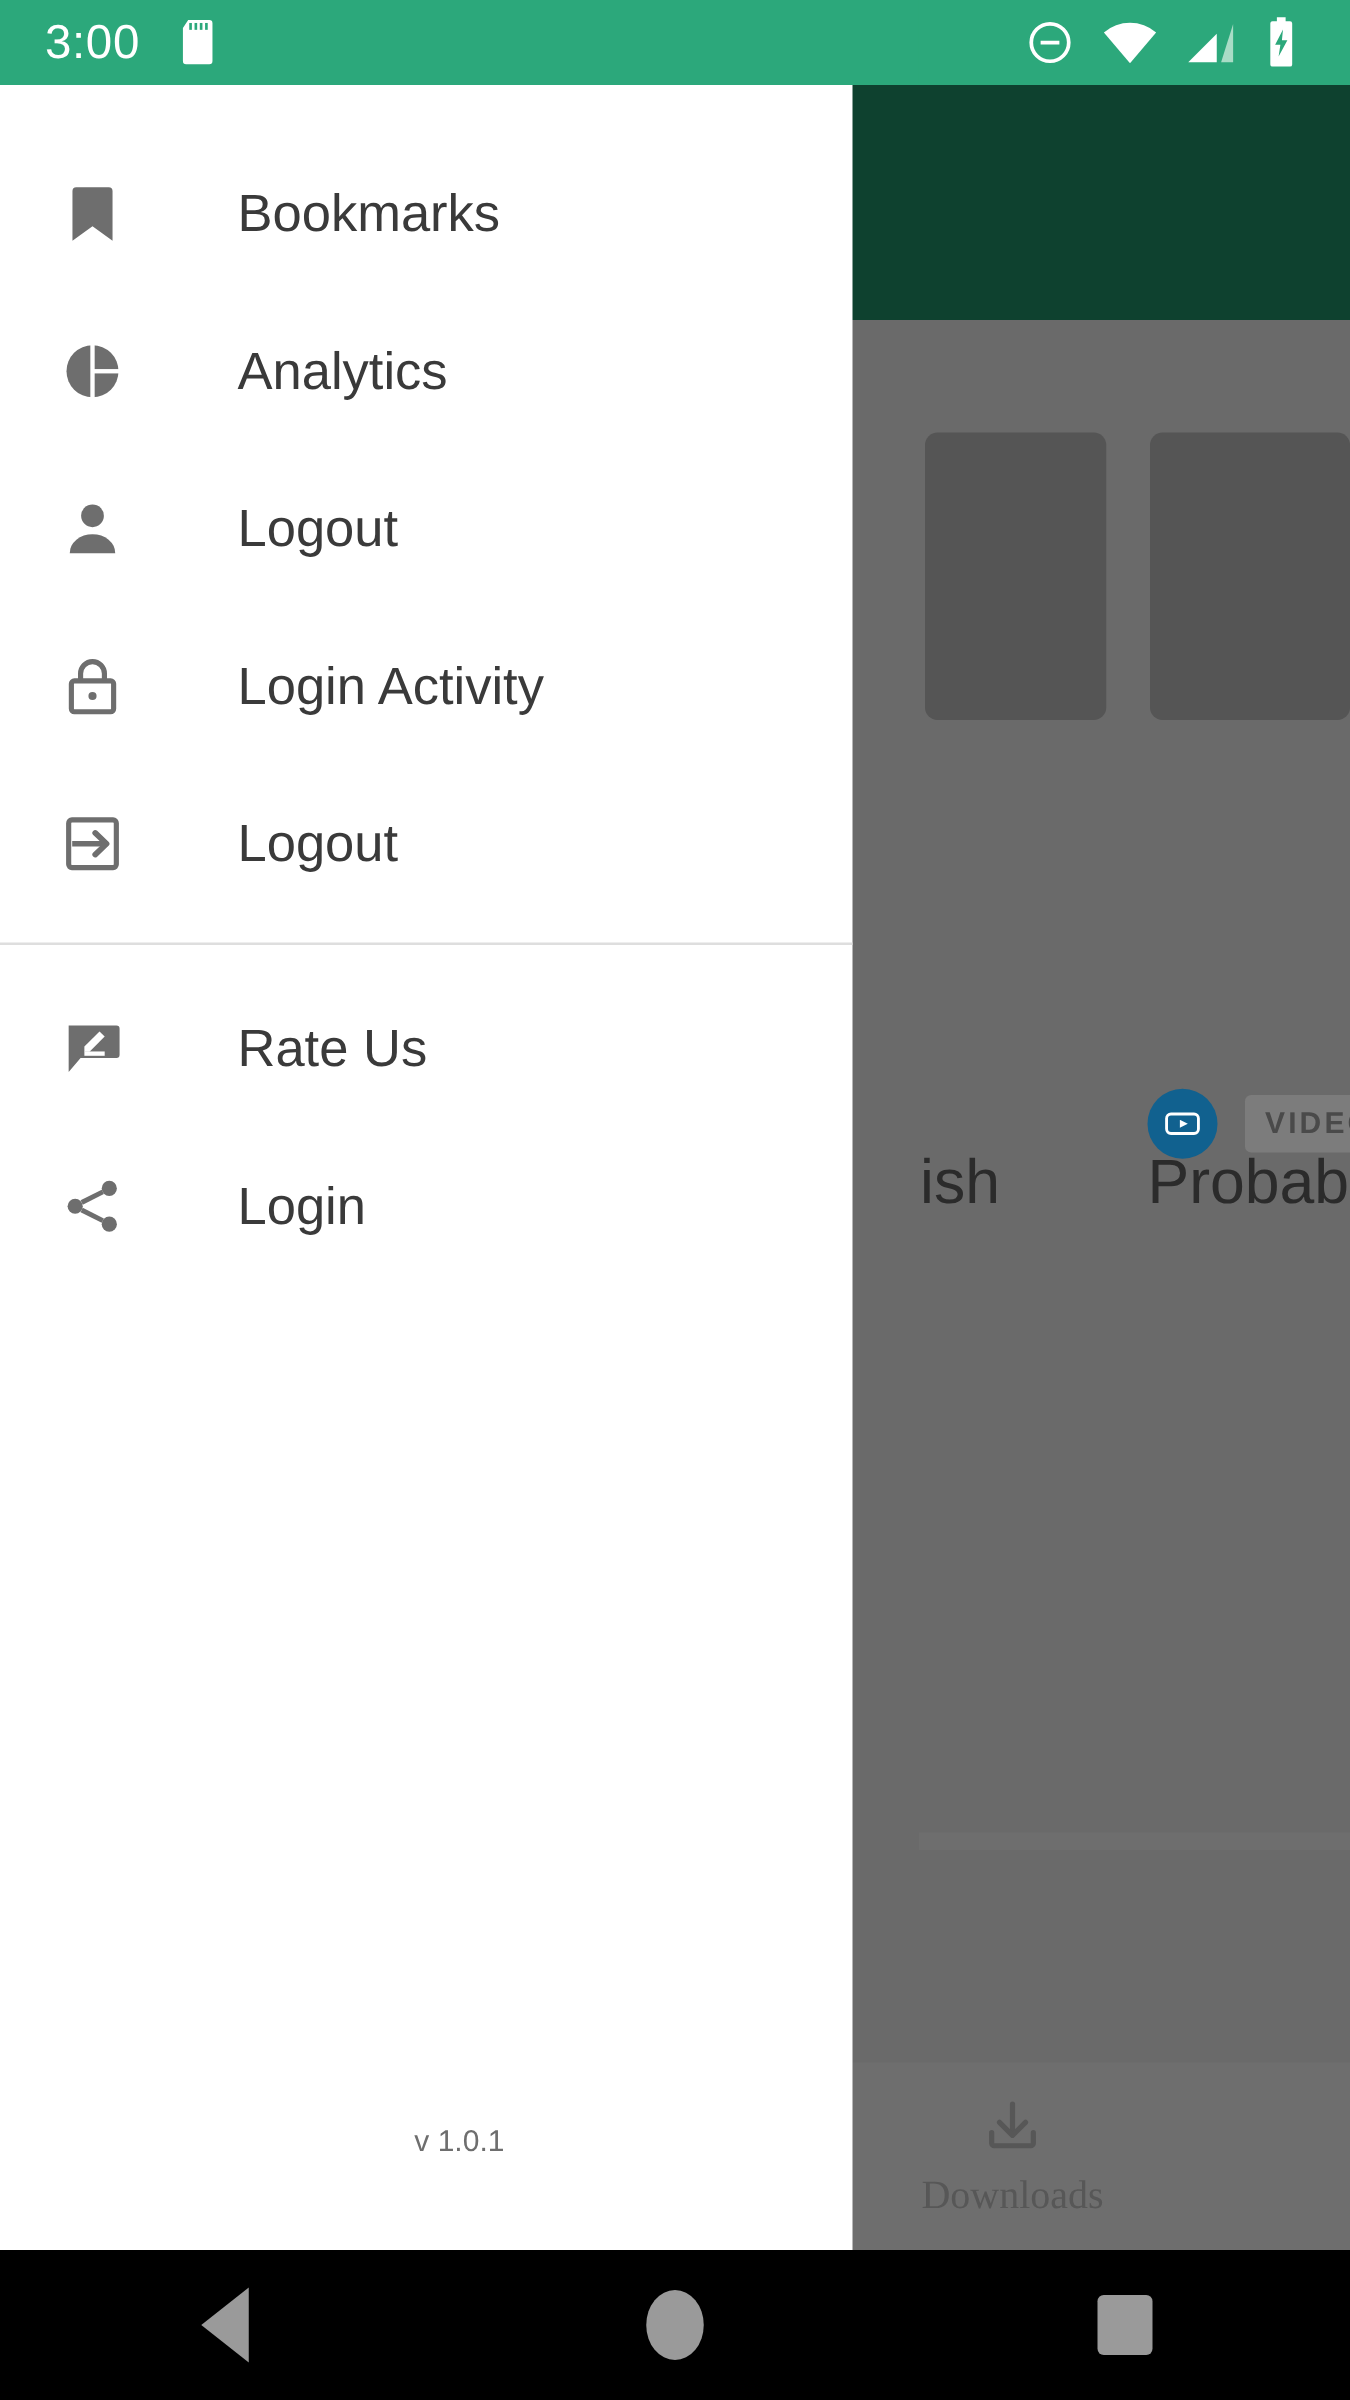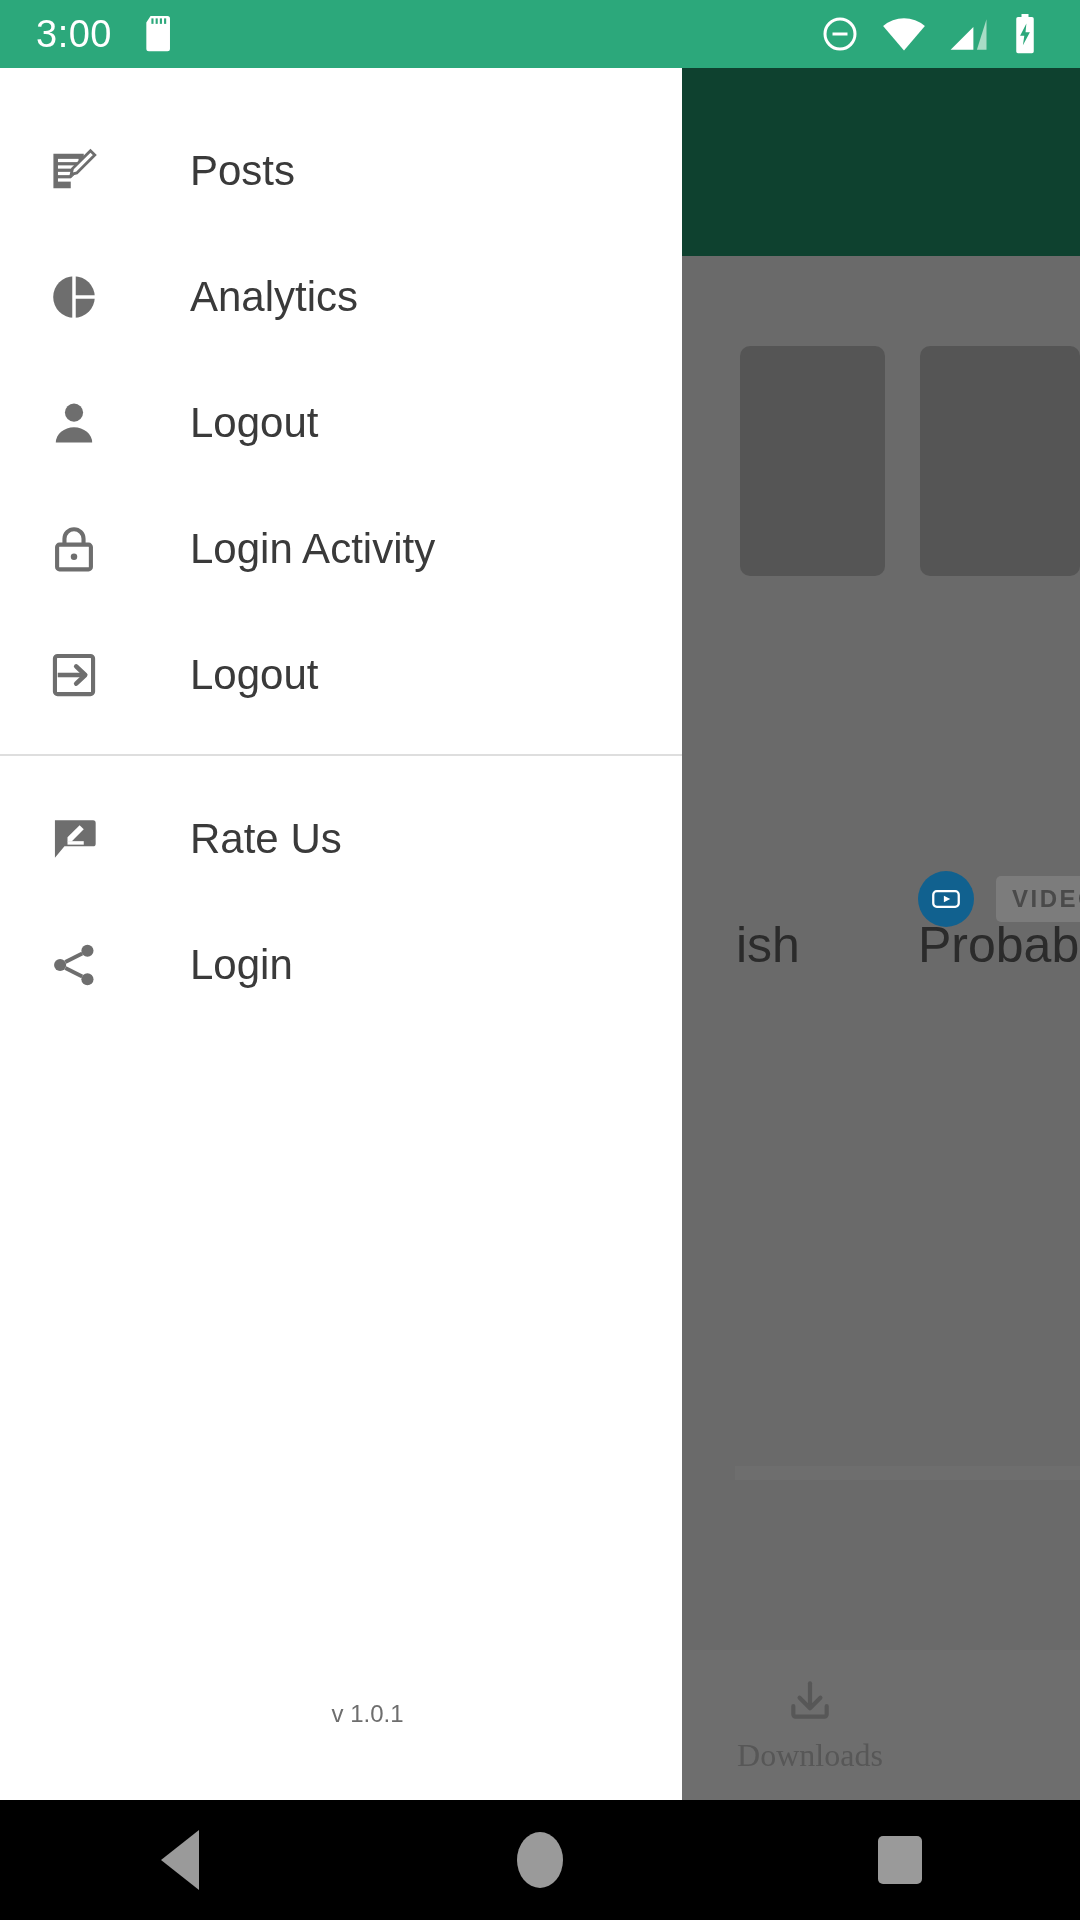--- a/index.html
+++ b/index.html
@@ -213,34 +213,29 @@
         <rect x="3.4" y="1.6" width="1" height="2.6" fill="#2CA87B"></rect>
         <rect x="5.4" y="1.6" width="1" height="2.6" fill="#2CA87B"></rect>
         <rect x="7.4" y="1.6" width="1" height="2.6" fill="#2CA87B"></rect>
         <rect x="9.4" y="1.6" width="1" height="2.6" fill="#2CA87B"></rect>
       </svg>
     </span>
   </div>
 
   <div id="drawer-list">
 
-
-    <div class="drawer-item">
-      <span class="di-icon">
-        <svg viewBox="0 0 24 24">
-          <path d="M2.5 4 h14 v5.5 l-6 6 V20 H2.5 Z" fill="#6E6E6E"></path>
-          <rect x="4.6" y="6.4" width="9.5" height="1.5" fill="#FFFFFF"></rect>
-          <rect x="4.6" y="9.4" width="9.5" height="1.5" fill="#FFFFFF"></rect>
-          <rect x="4.6" y="12.4" width="7" height="1.5" fill="#FFFFFF"></rect>
-          <rect x="4.6" y="15.4" width="7" height="1.5" fill="#FFFFFF"></rect>
-          <path d="M19.6 2.6 l2 2 -8.3 8.3 -2.6 0.6 0.6-2.6 Z" fill="#FFFFFF" stroke="#6E6E6E" stroke-width="1.3"></path>
-        </svg>
-      </span>
-      <span class="di-label">Posts</span>
-    </div>
+    <div class="drawer-item">
+      <span class="di-icon">
+        <svg viewBox="0 0 24 24" fill="#6E6E6E">
+          <path d="M6 2.2 h12 a1.4 1.4 0 0 1 1.4 1.4 V22 L12 16.6 4.6 22 V3.6 A1.4 1.4 0 0 1 6 2.2 Z"></path>
+        </svg>
+      </span>
+      <span class="di-label">Bookmarks</span>
+    </div>
+
 
     <div class="drawer-item">
       <span class="di-icon">
         <svg viewBox="0 0 24 24">
           <circle cx="12" cy="12" r="9.6" fill="#6E6E6E"></circle>
           <rect x="11.2" y="2" width="1.6" height="20" fill="#FFFFFF"></rect>
           <rect x="12" y="11.2" width="10" height="1.6" fill="#FFFFFF"></rect>
         </svg>
       </span>
       <span class="di-label">Analytics</span>

